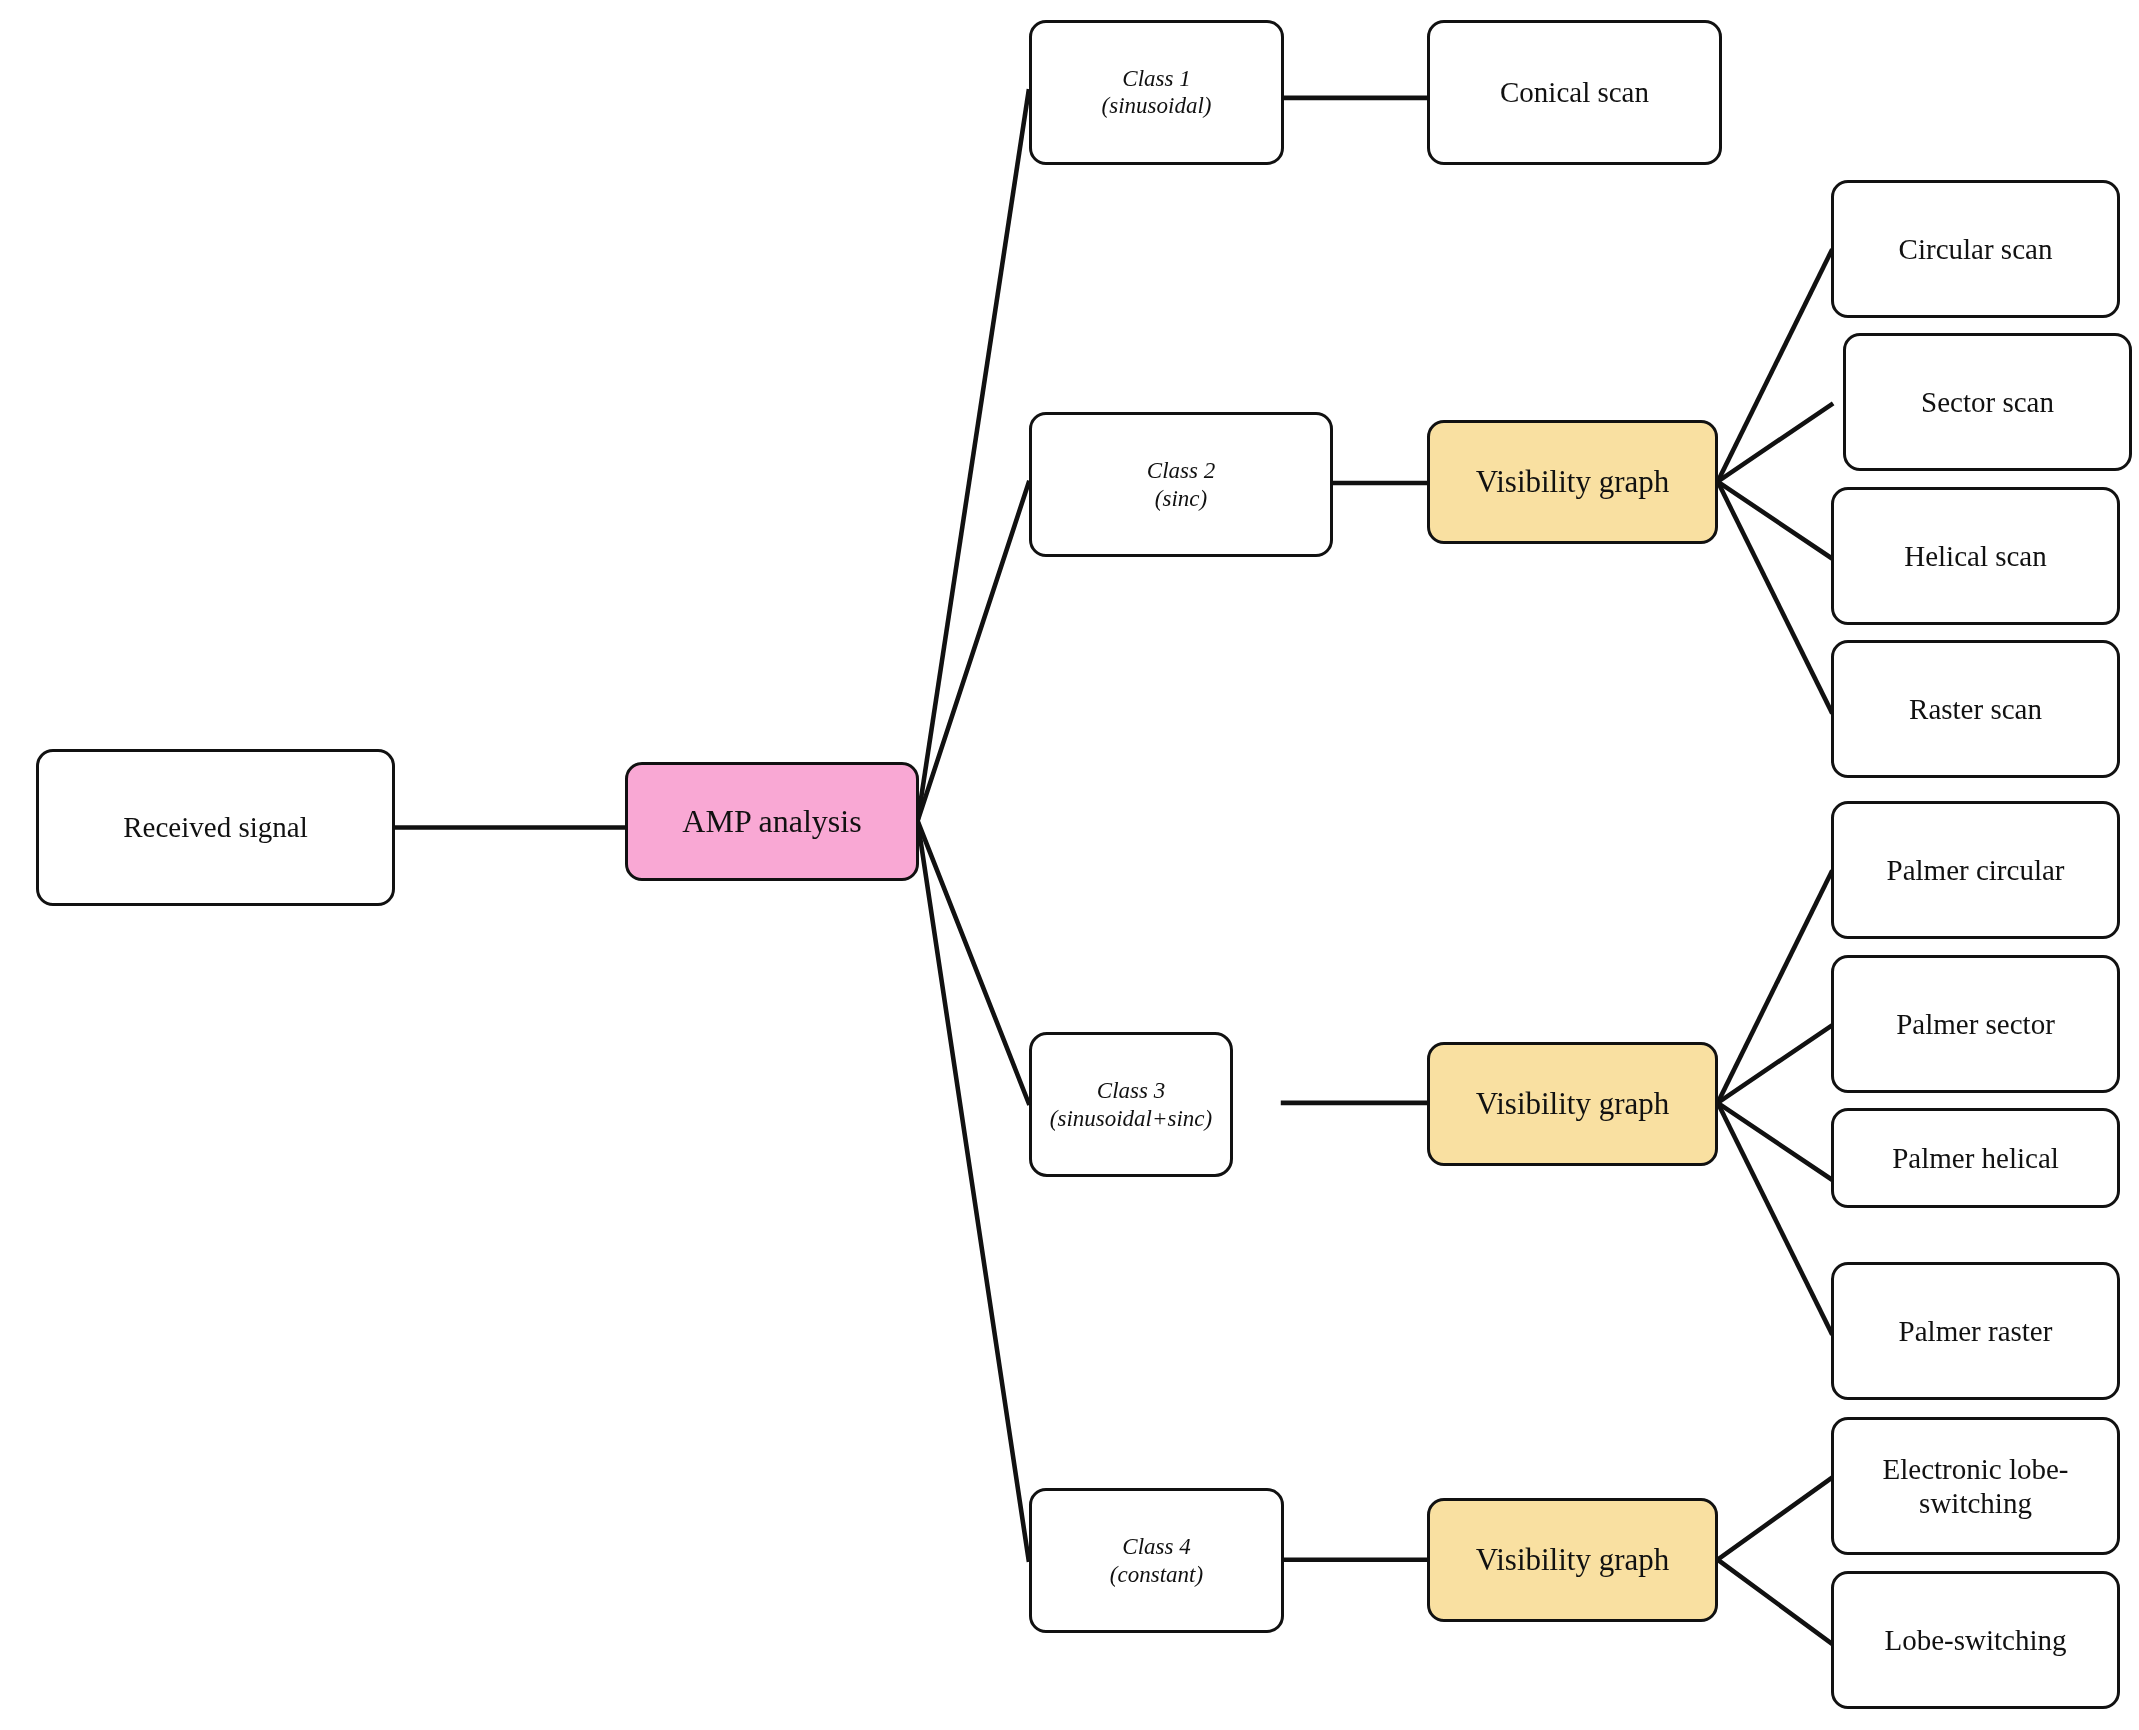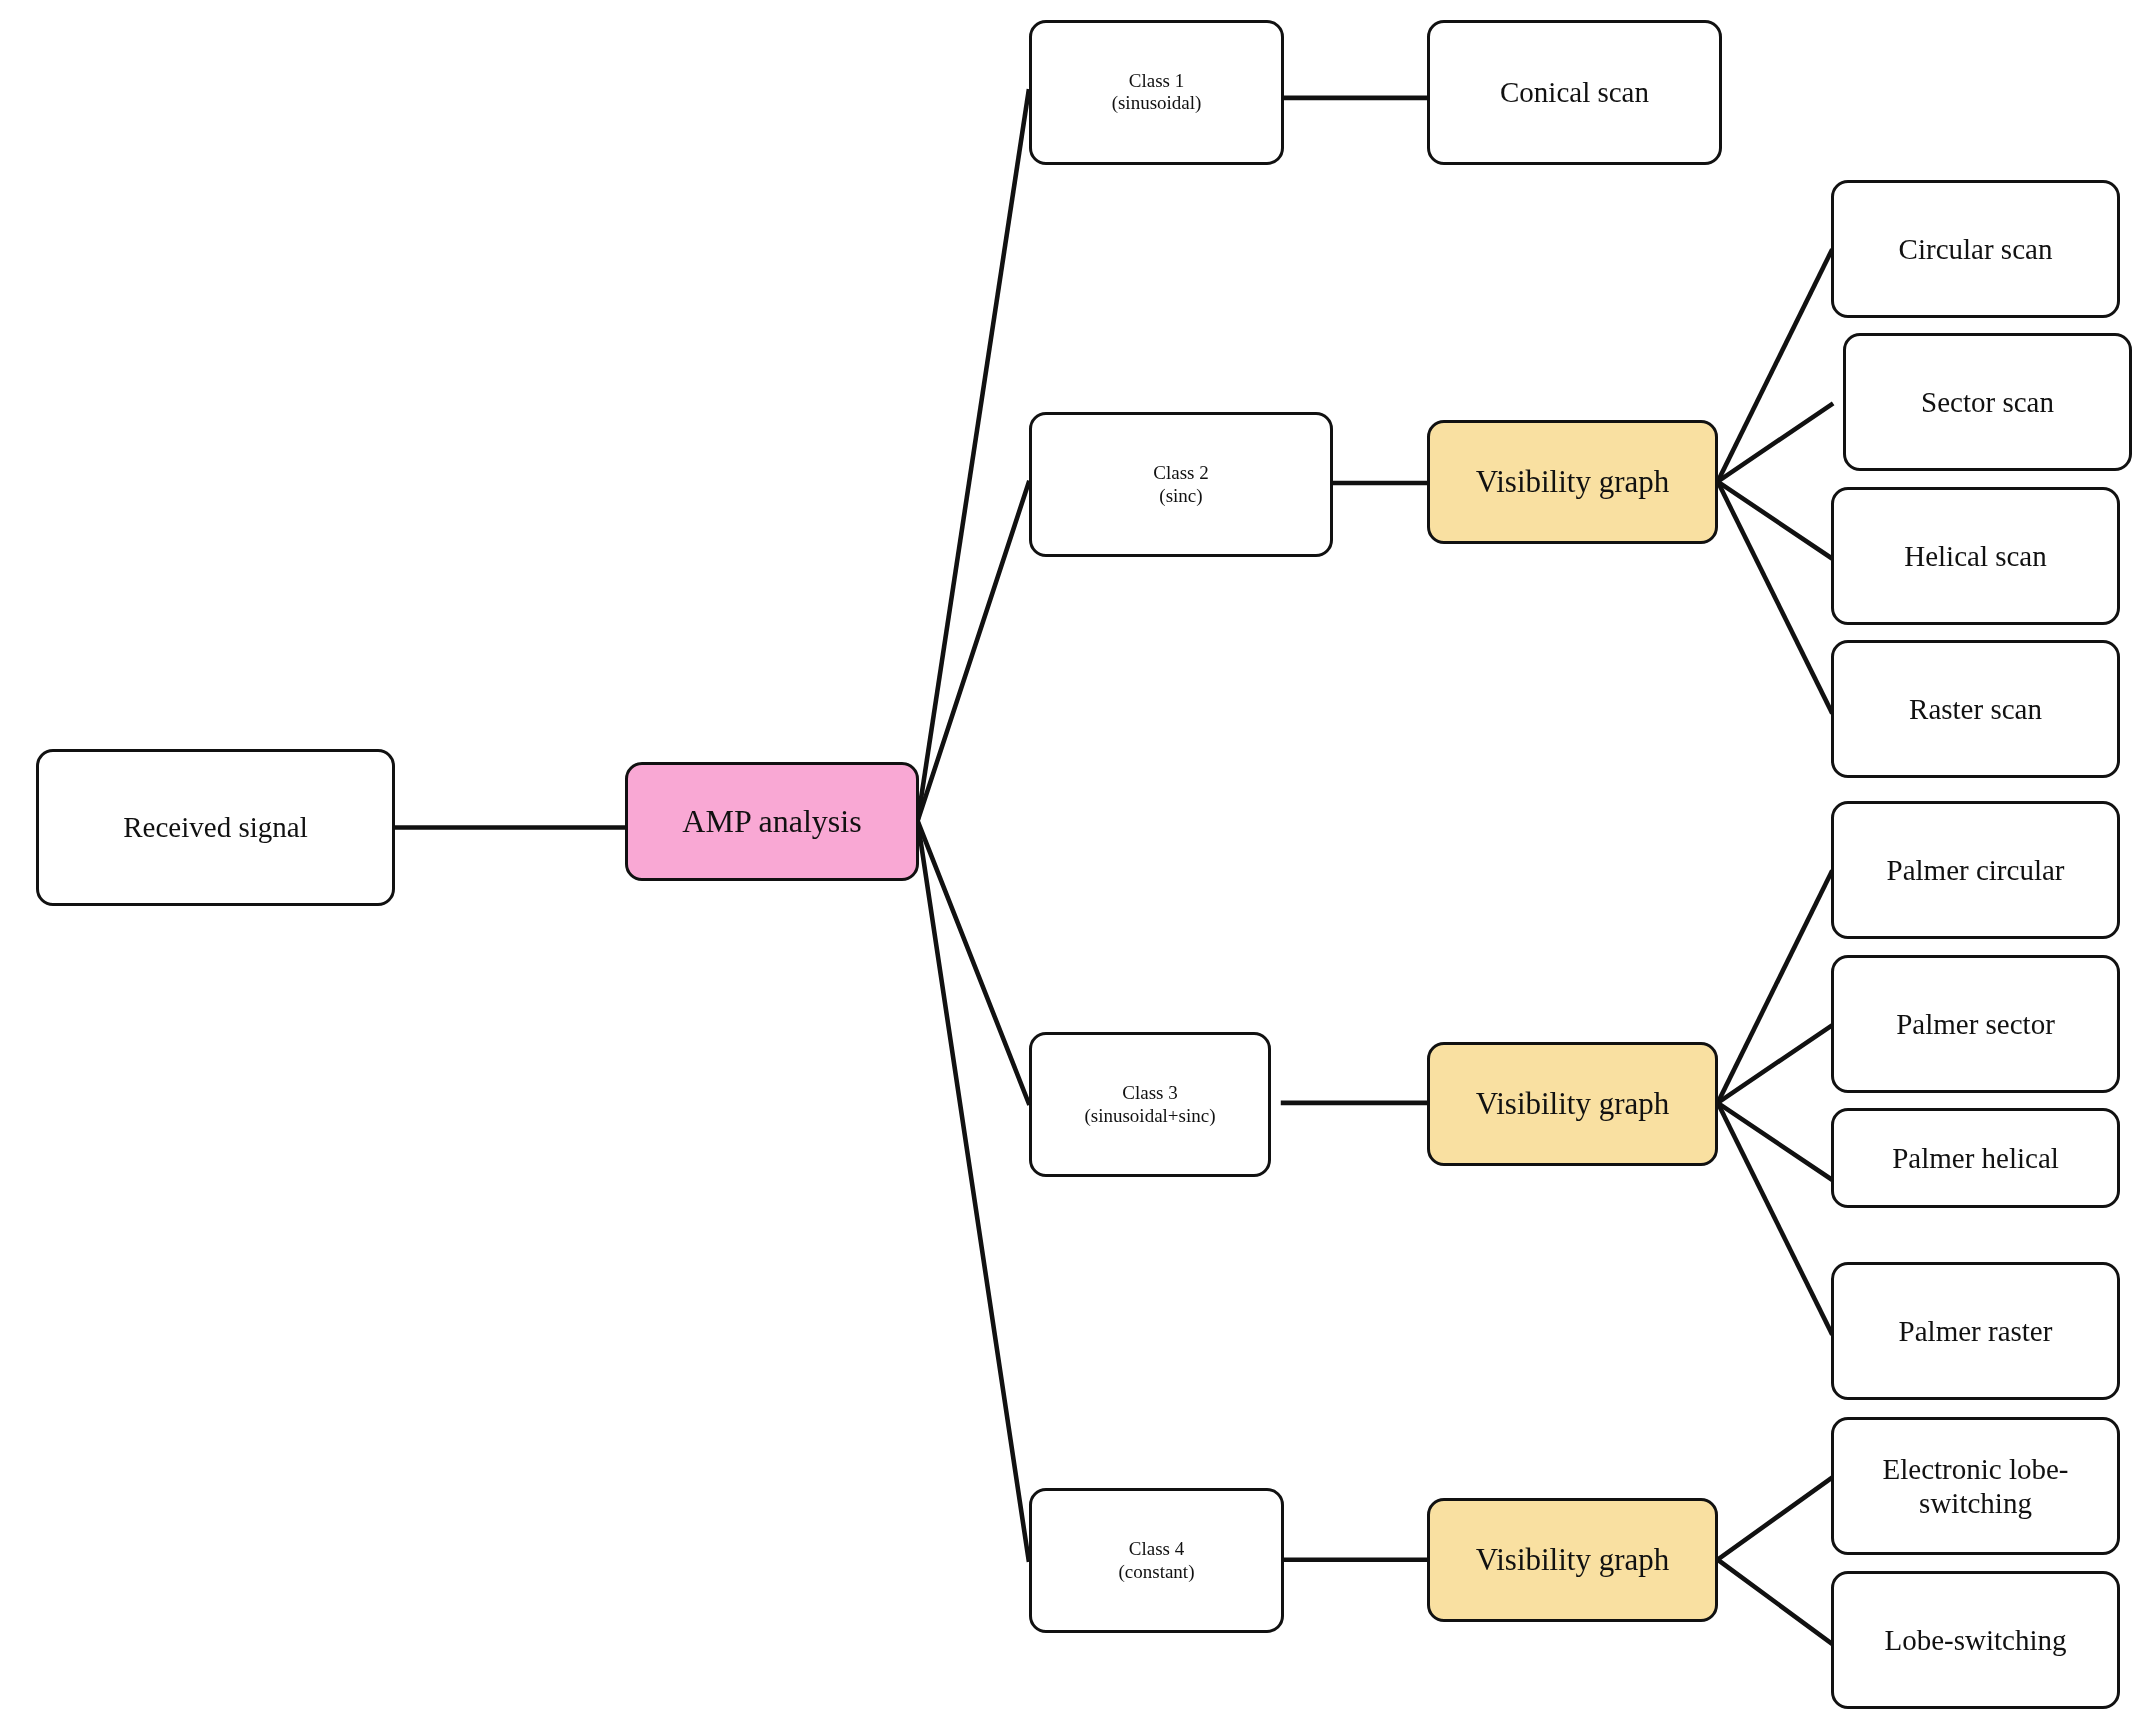--- a/index.html
+++ b/index.html
@@ -36,21 +36,21 @@
     color: #111111;
     line-height: 1.18;
     white-space: pre-line;
     padding: 2.6px 6.5px;
   }
   .node.accent {
     background: #F9E0A1;
   }
   .n-received { font-size: 29px; }
   .n-amp      { font-size: 32px; }
-  .n-class    { font-size: 19px; }
+  .n-class    { font-size: 23px; font-style: italic; }
   .n-leaf     { font-size: 29px; }
   .n-vis      { font-size: 31px; }
 </style>
 </head>
 <body>
 
 <div id="stage" style="background: rgb(255, 255, 255);">
 
   <svg id="edges" viewBox="0 0 3279 2651" xmlns="http://www.w3.org/2000/svg">
     <g stroke="#111111" stroke-width="7" fill="none" stroke-linecap="square">
@@ -85,21 +85,21 @@
   <div class="node n-received" style="left: 36px; top: 749px; width: 359px; height: 157px; border-color: rgb(17, 17, 17);">Received signal</div>
 
   <div class="node accent n-amp" style="left: 625px; top: 762px; width: 294px; height: 119px; background: #f9a8d4; border-color: rgb(17, 17, 17);">AMP analysis</div>
 
   <div class="node n-class" style="left: 1029px; top: 19.6px; width: 255px; height: 145px; border-color: rgb(17, 17, 17);">Class 1
 (sinusoidal)</div>
 
   <div class="node n-class" style="left: 1029px; top: 412px; width: 304px; height: 145px; border-color: rgb(17, 17, 17);">Class 2
 (sinc)</div>
 
-  <div class="node n-class" style="left: 1029px; top: 1032px; width: 242px; height: 145px; border-color: rgb(17, 17, 17);">Class 3
+  <div class="node n-class" style="left: 1029px; top: 1032px; width: 204px; height: 145px; border-color: rgb(17, 17, 17); border-radius: 18px;">Class 3
 (sinusoidal+sinc)</div>
 
   <div class="node n-class" style="left: 1029px; top: 1488px; width: 255px; height: 145px; border-color: rgb(17, 17, 17);">Class 4
 (constant)</div>
 
   <div class="node n-leaf" style="left: 1427px; top: 19.6px; width: 295px; height: 145px; border-color: rgb(17, 17, 17);">Conical scan</div>
 
   <div class="node accent n-vis" style="left: 1427px; top: 420px; width: 291px; height: 124px; background: rgb(249, 224, 161); border-color: rgb(17, 17, 17);">Visibility  graph</div>
 
   <div class="node accent n-vis" style="left: 1427px; top: 1042px; width: 291px; height: 124px; background: rgb(249, 224, 161); border-color: rgb(17, 17, 17);">Visibility  graph</div>

